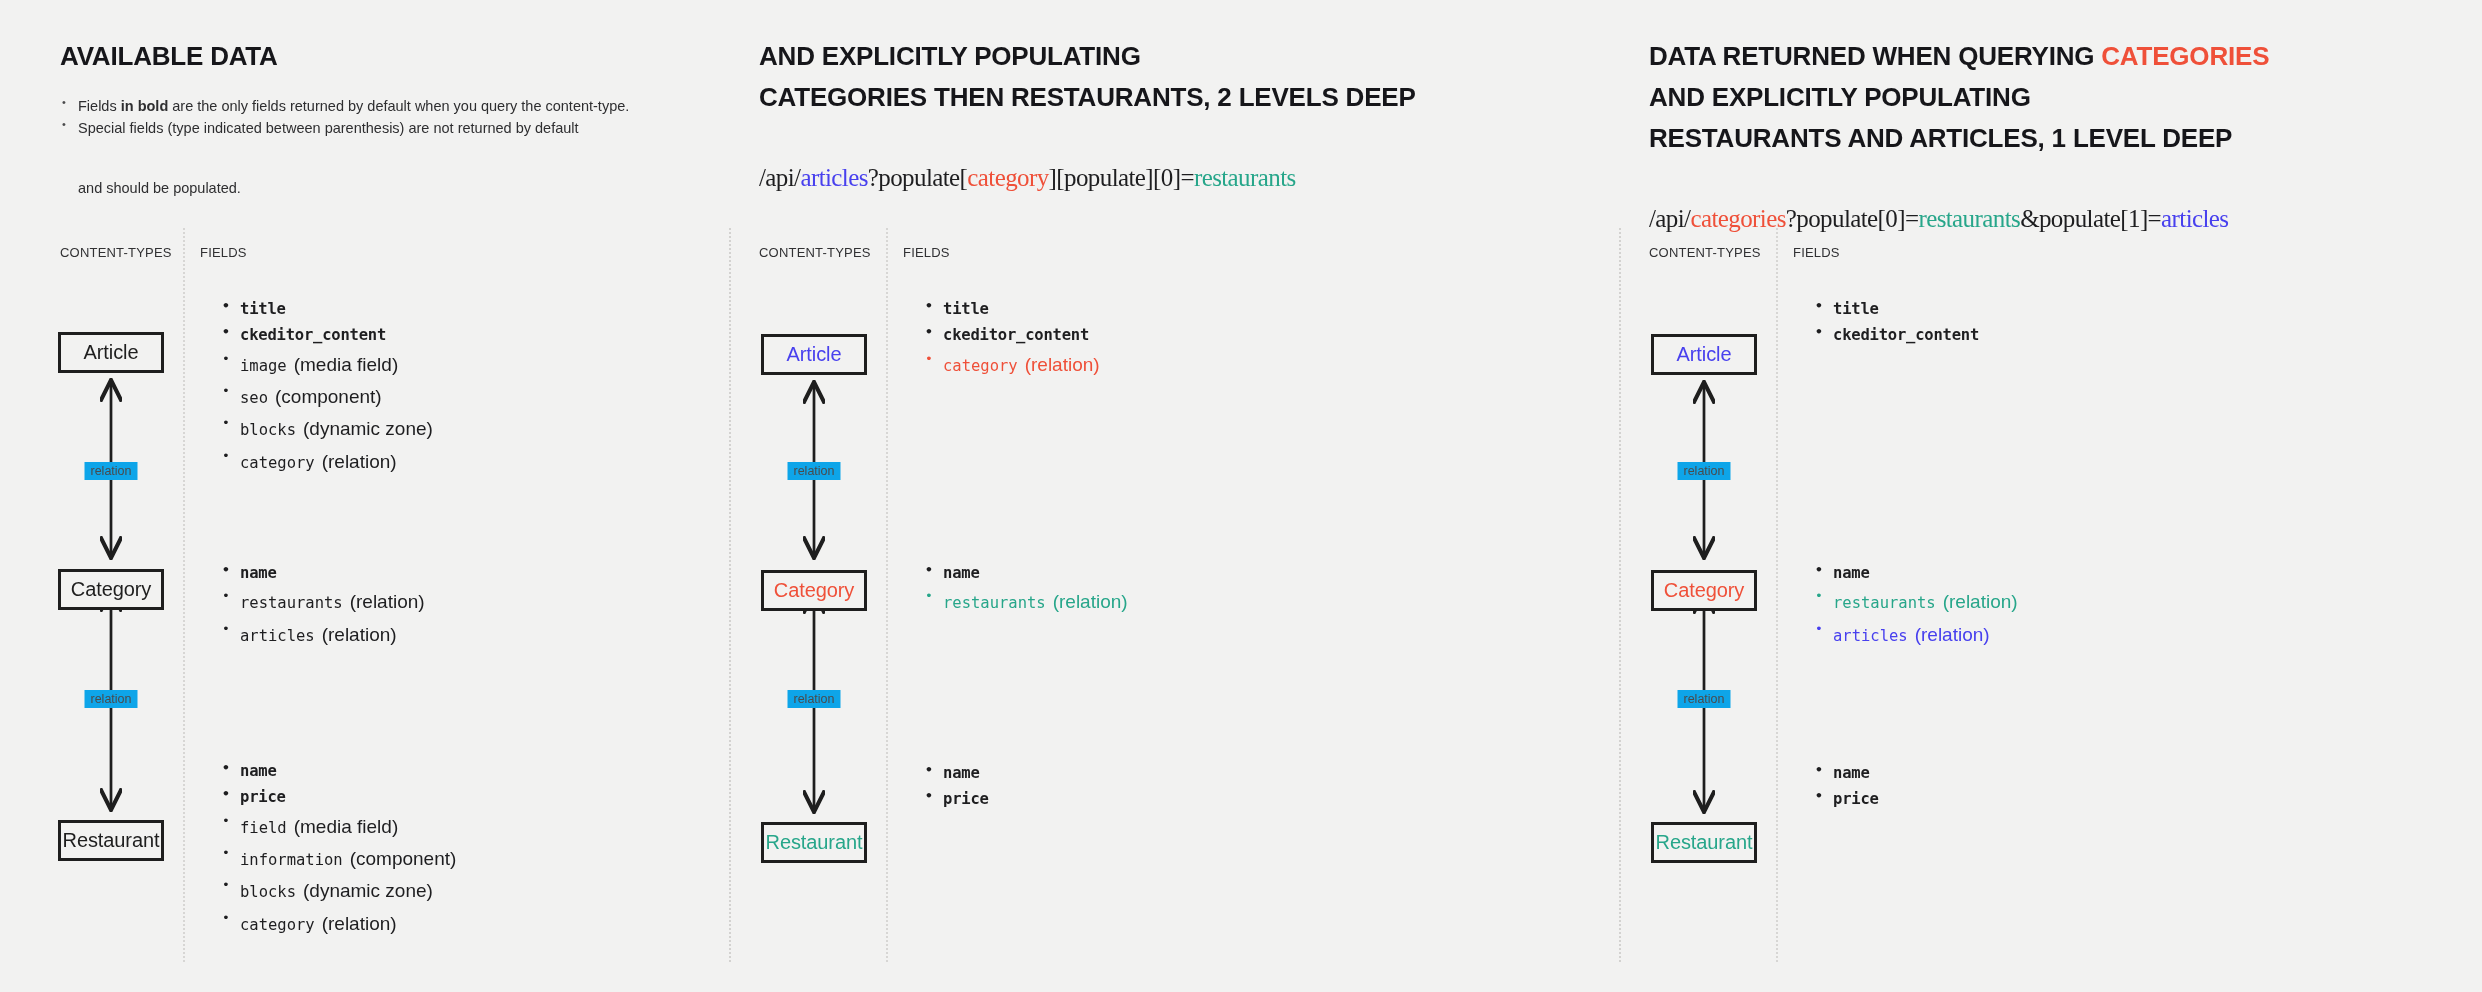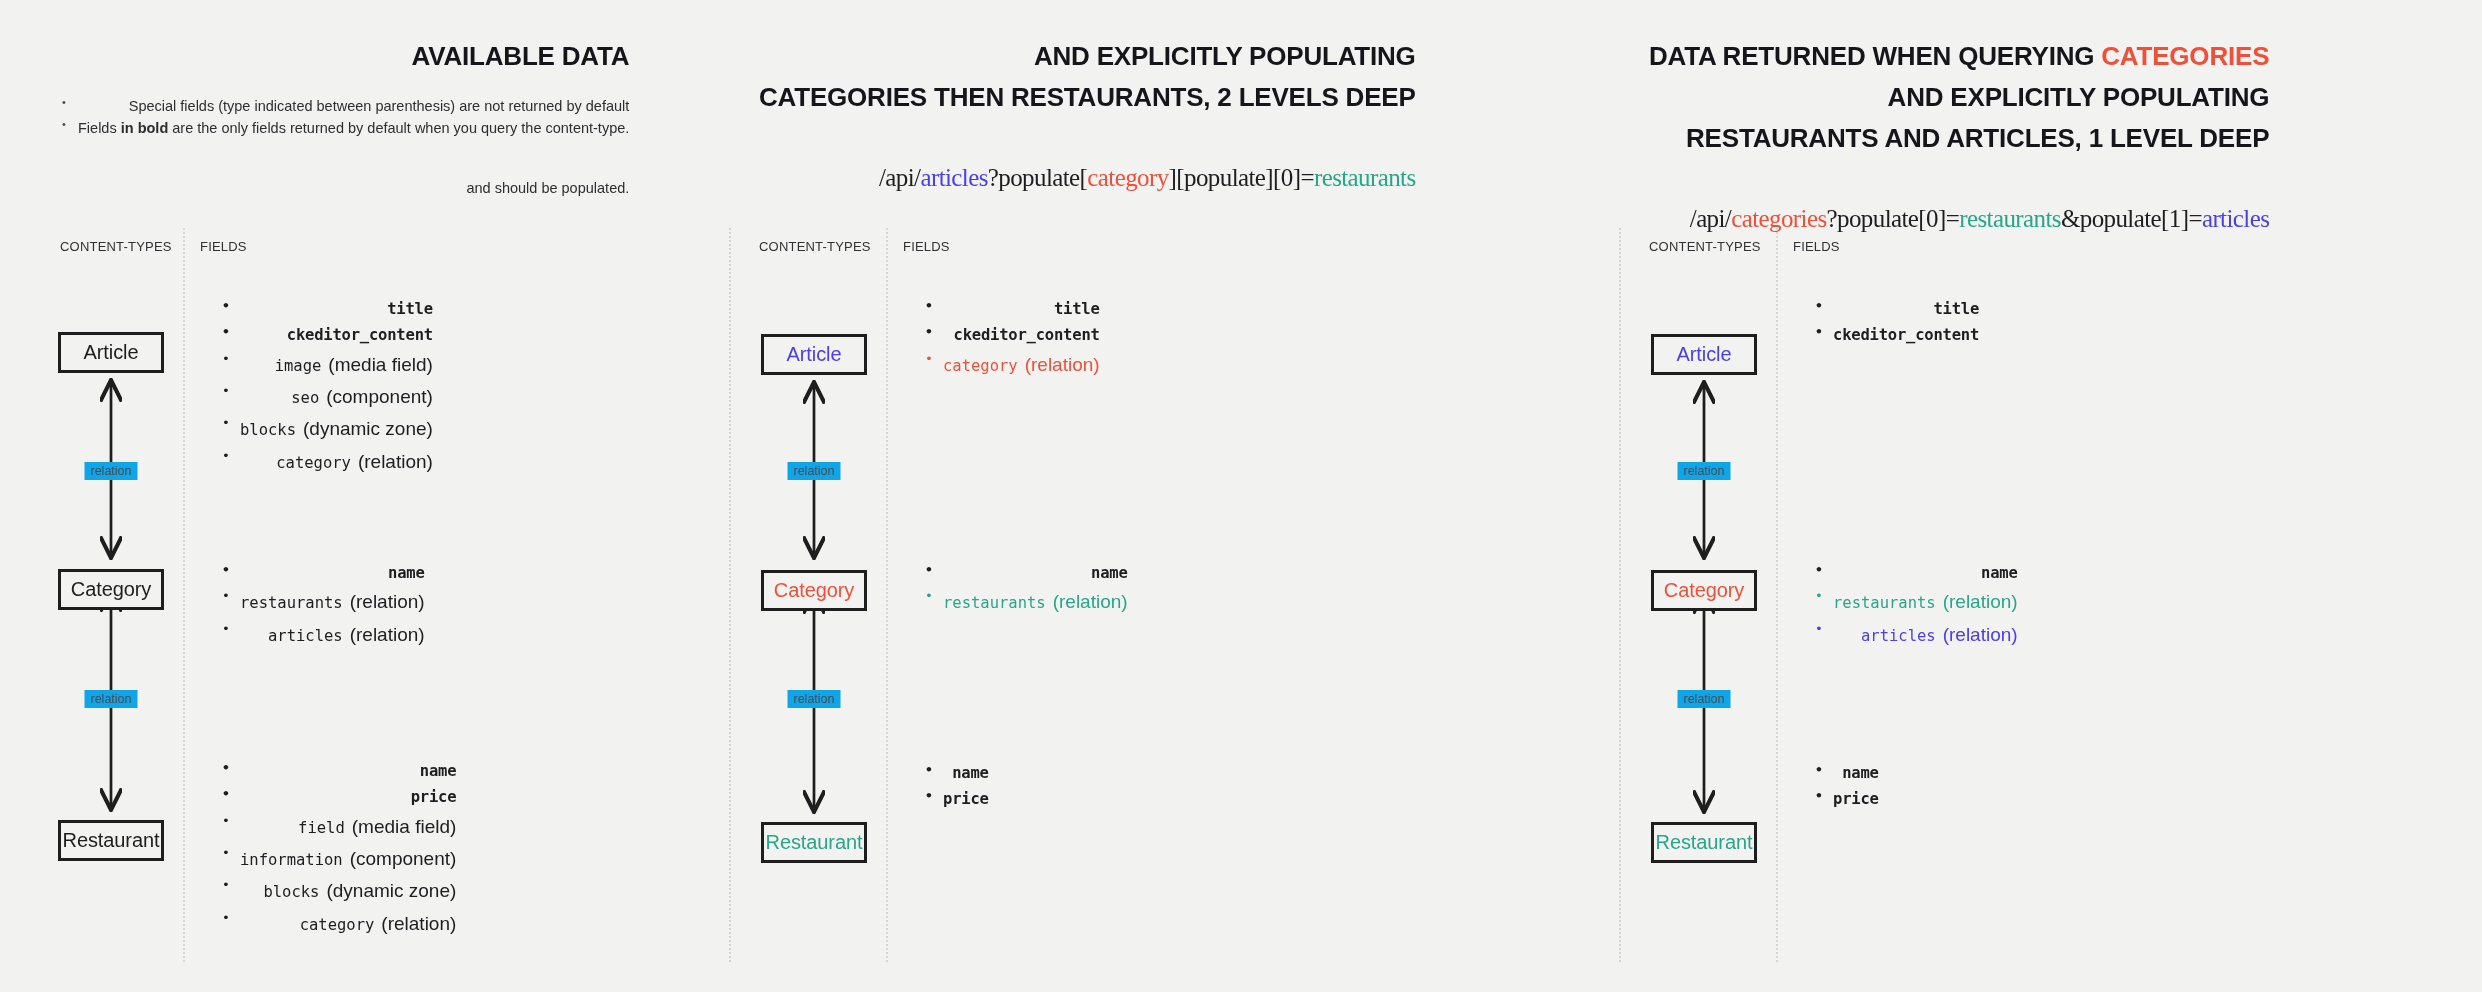--- a/index.html
+++ b/index.html
@@ -14,21 +14,20 @@
     color: #1c1c1c;
     overflow: hidden;
     position: relative;
   }
   .page {
     position: relative;
     width: 2482px;
     height: 992px;
     display: flex;
     flex-direction: row;
-    text-align: right;
   }
 
   
   .panel {
     position: relative;
     height: 992px;
     box-sizing: border-box;
   }
   .panel-1 { width: 731px; padding-left: 60px; }
   .panel-2 { width: 890px; padding-left: 0px; }
@@ -93,21 +92,21 @@
     color: #1e1e20;
     white-space: nowrap;
   }
   .api-line .c-blue  { color: #4840ee; }
   .api-line .c-red   { color: #ef5039; }
   .api-line .c-teal  { color: #27a68a; }
 
   
   .col-labels {
     position: absolute;
-    top: 239px;
+    top: 245px;
     left: 0;
     width: 100%;
     height: 20px;
   }
   .col-label {
     position: absolute;
     font-size: 13px;
     letter-spacing: 0.2px;
     color: #313133;
     white-space: nowrap;
@@ -198,22 +197,22 @@
 </style>
 </head>
 <body>
 
 <div class="page">
 
   <section class="panel panel-1">
     <div class="head-block" style="left:60px;">
       <div class="head-title">AVAILABLE DATA</div>
       <ul class="bullets">
+        <li><span>Fields </span><b>in bold</b><span> are the only fields returned by default when you query the content-type.</span></li>
         <li>Special fields (type indicated between parenthesis) are not returned by default</li>
-        <li><span>Fields </span><b>in bold</b><span> are the only fields returned by default when you query the content-type.</span></li>
         <li class="cont">and should be populated.</li>
       </ul>
     </div>
 
     <div class="col-labels">
       <div class="col-label" style="left:60px;">CONTENT-TYPES</div>
       <div class="col-label" style="left:200px;">FIELDS</div>
     </div>
     <div class="inner-sep" style="left:183px;"></div>
 

